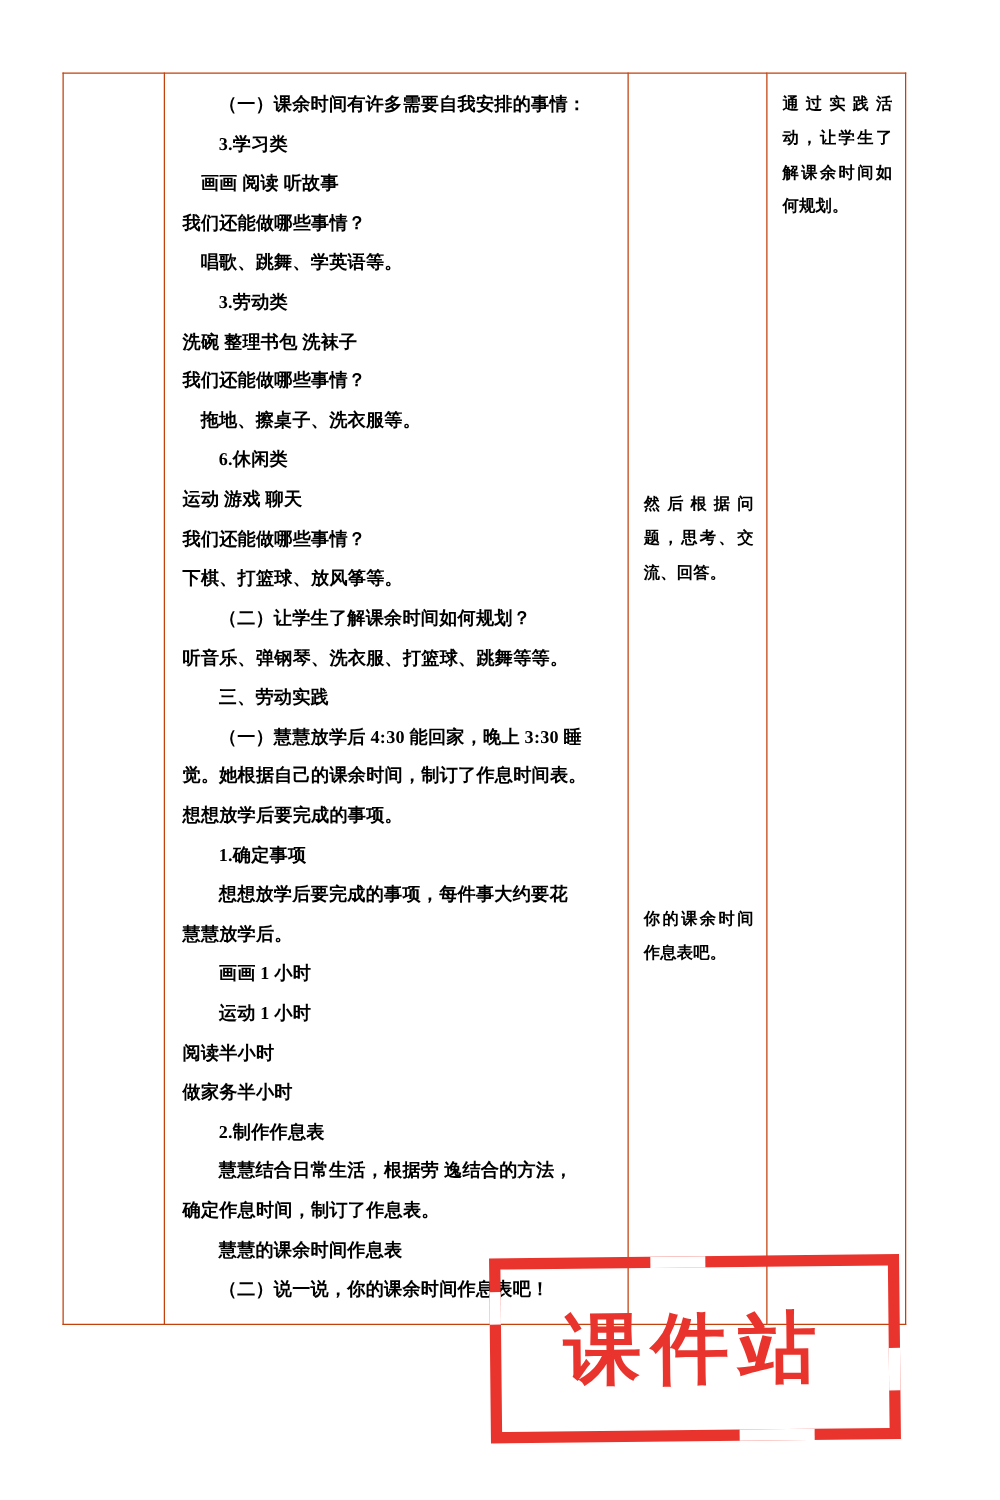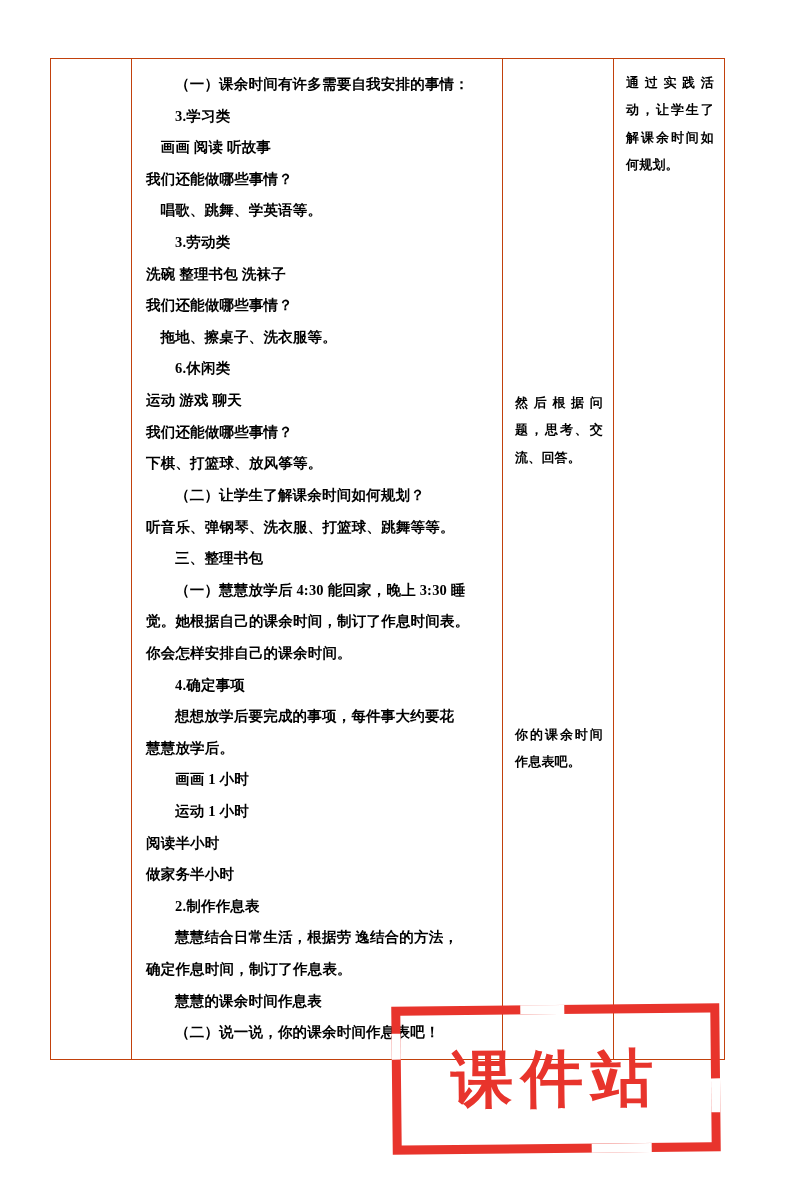--- a/index.html
+++ b/index.html
@@ -168,25 +168,25 @@
             <div class="ind1">3.劳动类</div>
             <div class="ind0">洗碗     整理书包     洗袜子</div>
             <div class="ind0">我们还能做哪些事情？</div>
             <div class="ind-half">拖地、擦桌子、洗衣服等。</div>
             <div class="ind1">6.休闲类</div>
             <div class="ind0">运动  游戏  聊天</div>
             <div class="ind0">我们还能做哪些事情？</div>
             <div class="ind0">下棋、打篮球、放风筝等。</div>
             <div class="ind1">（二）让学生了解课余时间如何规划？</div>
             <div class="ind0">听音乐、弹钢琴、洗衣服、打篮球、跳舞等等。</div>
-            <div class="ind1">三、整理书包</div>
+            <div class="ind1">三、劳动实践</div>
             <div class="ind1">（一）慧慧放学后 4:30 能回家，晚上 3:30 睡</div>
             <div class="ind0">觉。她根据自己的课余时间，制订了作息时间表。</div>
-            <div class="ind0">你会怎样安排自己的课余时间。</div>
-            <div class="ind1">4.确定事项</div>
+            <div class="ind0">想想放学后要完成的事项。</div>
+            <div class="ind1">1.确定事项</div>
             <div class="ind1">想想放学后要完成的事项，每件事大约要花</div>
             <div class="ind0">慧慧放学后。</div>
             <div class="ind1">画画 1 小时</div>
             <div class="ind1">运动 1 小时</div>
             <div class="ind0">阅读半小时</div>
             <div class="ind0">做家务半小时</div>
             <div class="ind1">2.制作作息表</div>
             <div class="ind1">慧慧结合日常生活，根据劳 逸结合的方法，</div>
             <div class="ind0">确定作息时间，制订了作息表。</div>
             <div class="ind1">慧慧的课余时间作息表</div>

